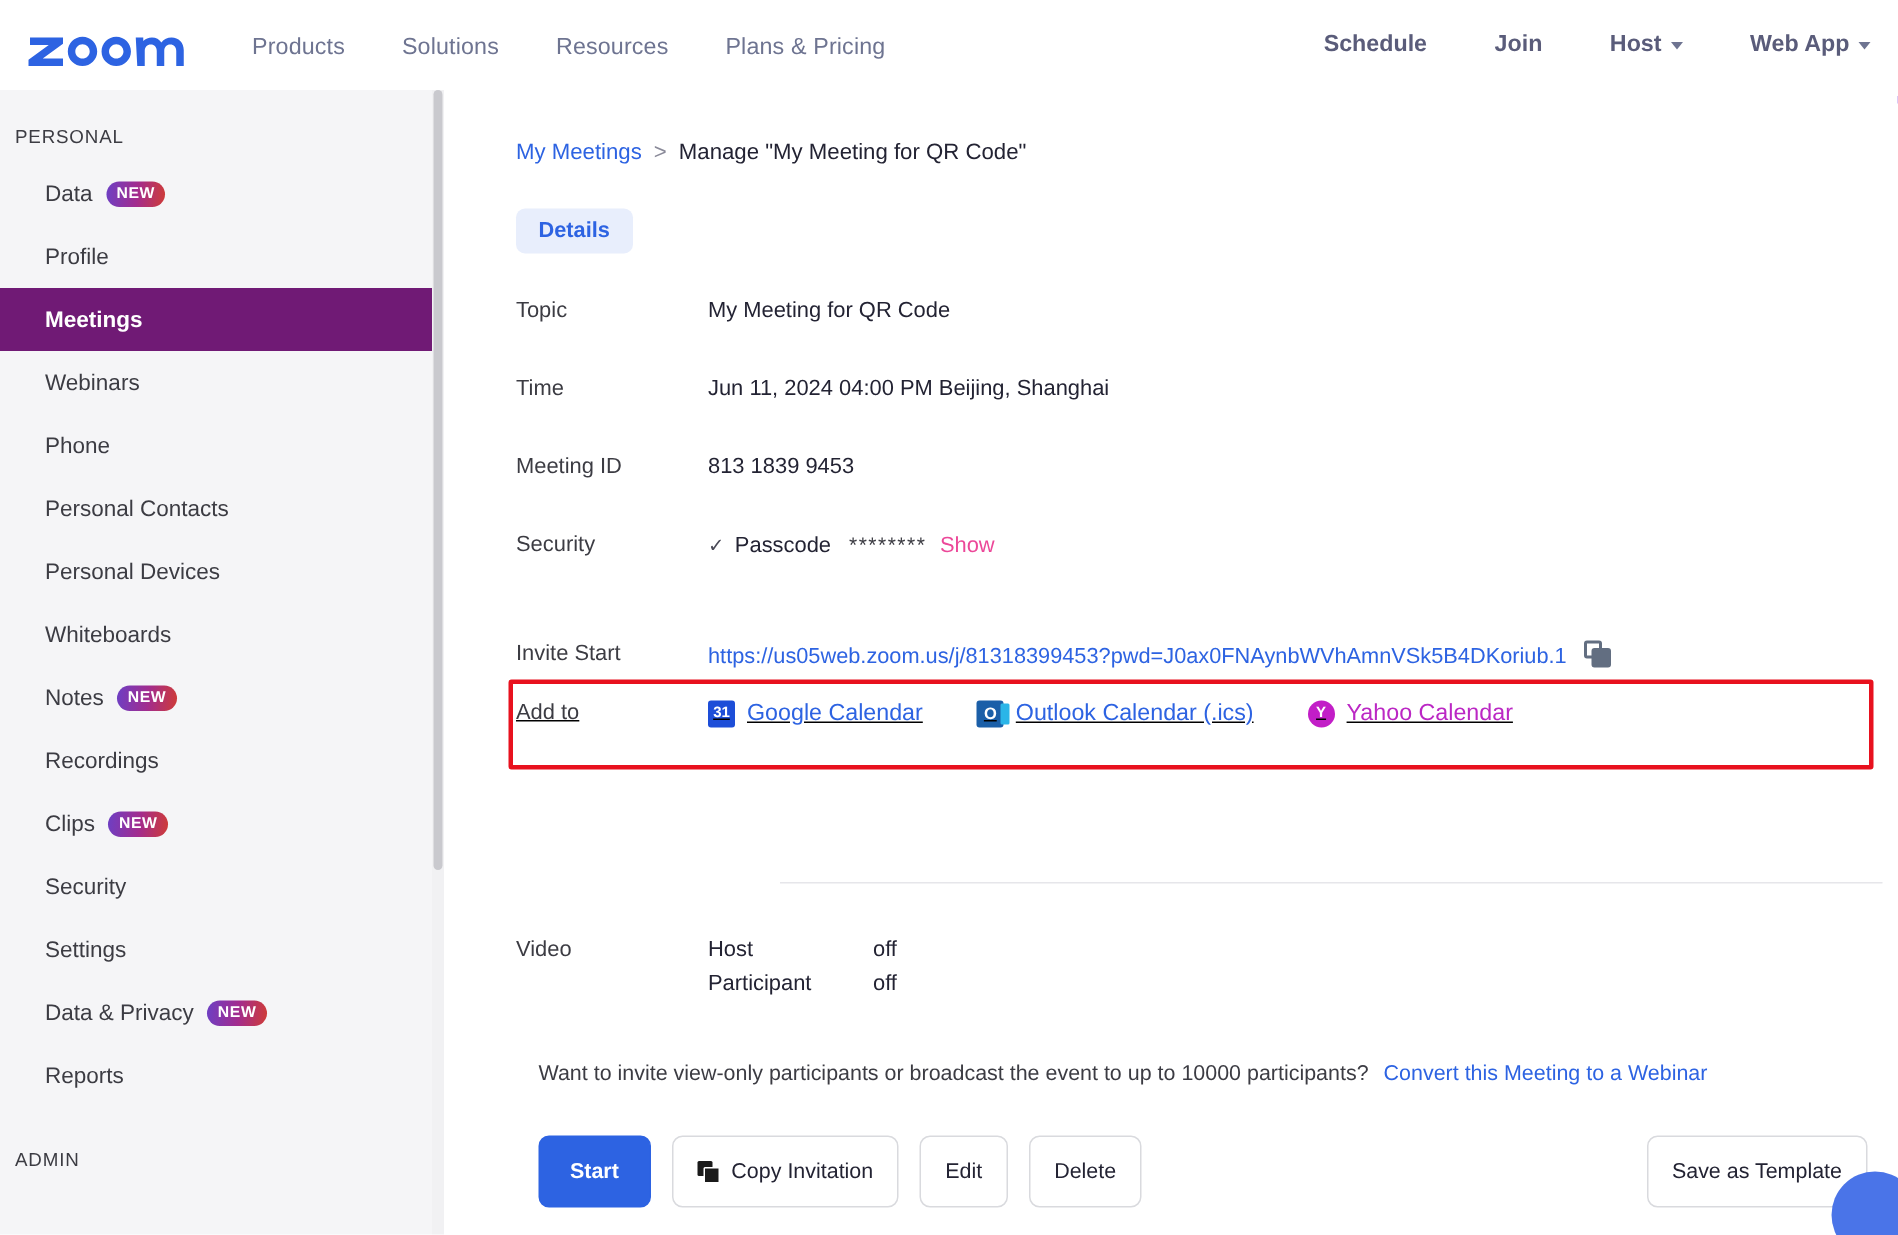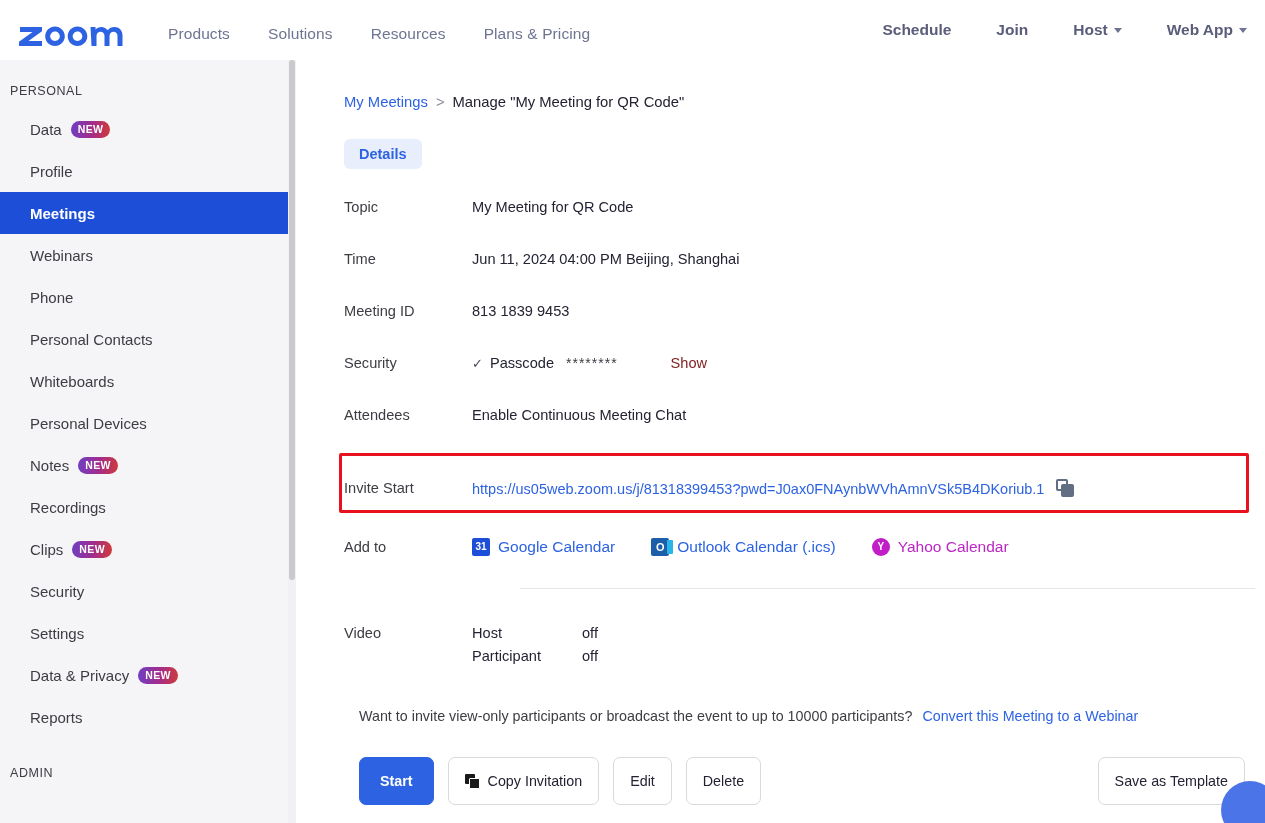--- a/index.html
+++ b/index.html
@@ -8,21 +8,21 @@
     font-family: "Liberation Sans", sans-serif;
     background: #ffffff;
     overflow: hidden;
   }
 
   
   .topnav {
     position: absolute; top: 0; left: 0;
     width: 1265px; height: 69px;
     background: #ffffff;
-    border-bottom: 1px solid #6d28d9;
+    border-bottom: 5px solid #6d28d9;
     display: flex; align-items: center;
   }
   .brand {
     margin-left: 18px; margin-right: 42px;
     display: flex; align-items: center;
   }
   .brand svg { display: block; }
   .nav-left { display: flex; align-items: center; gap: 38px; }
   .nav-left a {
     font-size: 15.5px; color: #6e7491; text-decoration: none;
@@ -55,21 +55,21 @@
     font-size: 12.5px; color: #3c3c43; letter-spacing: .55px;
     padding: 24px 0 10px 10px;
   }
   .side-section.admin { padding-top: 28px; }
   .side-item {
     height: 42px; display: flex; align-items: center;
     padding-left: 30px; font-size: 15px; color: #3c3c43;
     cursor: pointer; gap: 9px;
   }
   .side-item.active {
-    background: #1d4ed8; color: #ffffff; font-weight: bold; text-align: center;
+    background: #701a75; color: #ffffff; font-weight: bold; text-align: center;
   }
   .badge-new {
     display: inline-flex; align-items: center; justify-content: center;
     height: 17px; padding: 0 7px; border-radius: 9px;
     font-size: 10.5px; font-weight: bold; color: #fff;
     letter-spacing: .4px;
     background: linear-gradient(95deg, #6d3fc4 0%, #a22c8e 52%, #cf3b37 100%);
   }
   .scroll-track {
     position: absolute; top: 60px; left: 288px;
@@ -106,21 +106,21 @@
   .row .lbl {
     width: 176px; padding-left: 48px; font-size: 14.6px; color: #3c3c43;
     padding-top: 2px; flex: 0 0 176px;
   }
   .row .val {
     font-size: 14.6px; color: #232333; padding-top: 2px;
   }
   .row.topic { padding-top: 0; }
   .check { color: #4a4a57; margin-right: 7px; font-size: 13px; }
   .dots { letter-spacing: 1px; color: #3c3c43; margin: 0 9px 0 12px; font-size: 14px; }
-  .lnk { color: #7f1d1d; text-decoration: none; cursor: pointer; margin-left: 44px; }
+  .lnk { color: #ec4899; text-decoration: none; cursor: pointer; }
 
   
   .invite-wrap {
     position: absolute; top: 393px; left: 43px;
     width: 910px; height: 60px;
     border: 3px solid #e8111e; border-radius: 2px;
     pointer-events: none;
   }
   .invite-row { position: relative; }
   .invite-url {
@@ -271,24 +271,24 @@
   <div class="side-item">
     <span>Webinars</span>
   </div>
   <div class="side-item">
     <span>Phone</span>
   </div>
   <div class="side-item">
     <span>Personal Contacts</span>
   </div>
   <div class="side-item">
+    <span>Personal Devices</span>
+  </div>
+  <div class="side-item">
     <span>Whiteboards</span>
-  </div>
-  <div class="side-item">
-    <span>Personal Devices</span>
   </div>
   <div class="side-item">
     <span>Notes</span>
     <span class="badge-new">NEW</span>
   </div>
   <div class="side-item">
     <span>Recordings</span>
   </div>
   <div class="side-item">
     <span>Clips</span>
@@ -341,33 +341,29 @@
       <div class="val">813 1839 9453</div>
     </div>
 
     <div class="row">
       <div class="lbl">Security</div>
       <div class="val">
         <span class="check">✓</span><span>Passcode</span><span class="dots">********</span><a class="lnk" href="#">Show</a>
       </div>
     </div>
 
-    <div class="row">
-      <div class="lbl">Attendees</div>
-      <div class="val">Enable Continuous Meeting Chat</div>
-    </div>
 
     <div class="row invite-row" style="min-height:60px; align-items:center;">
       <div class="lbl">Invite Start</div>
       <div class="val">
         <a class="invite-url" href="#">https://us05web.zoom.us/j/81318399453?pwd=J0ax0FNAynbWVhAmnVSk5B4DKoriub.1</a><span class="copy-sq"><i class="b1"></i><i class="b2"></i></span>
       </div>
     </div>
 
-    <div class="row" style="min-height:58px; align-items:center;">
+    <div class="row" style="min-height:58px; align-items:flex-start;text-decoration:underline;">
       <div class="lbl">Add to</div>
       <div class="val">
         <div class="cal-list">
           <a class="cal-item google" href="#">
             <span class="ico-google">31</span>
             <span>Google Calendar</span>
           </a>
           <a class="cal-item outlook" href="#">
             <span class="ico-outlook">O</span>
             <span>Outlook Calendar (.ics)</span>

